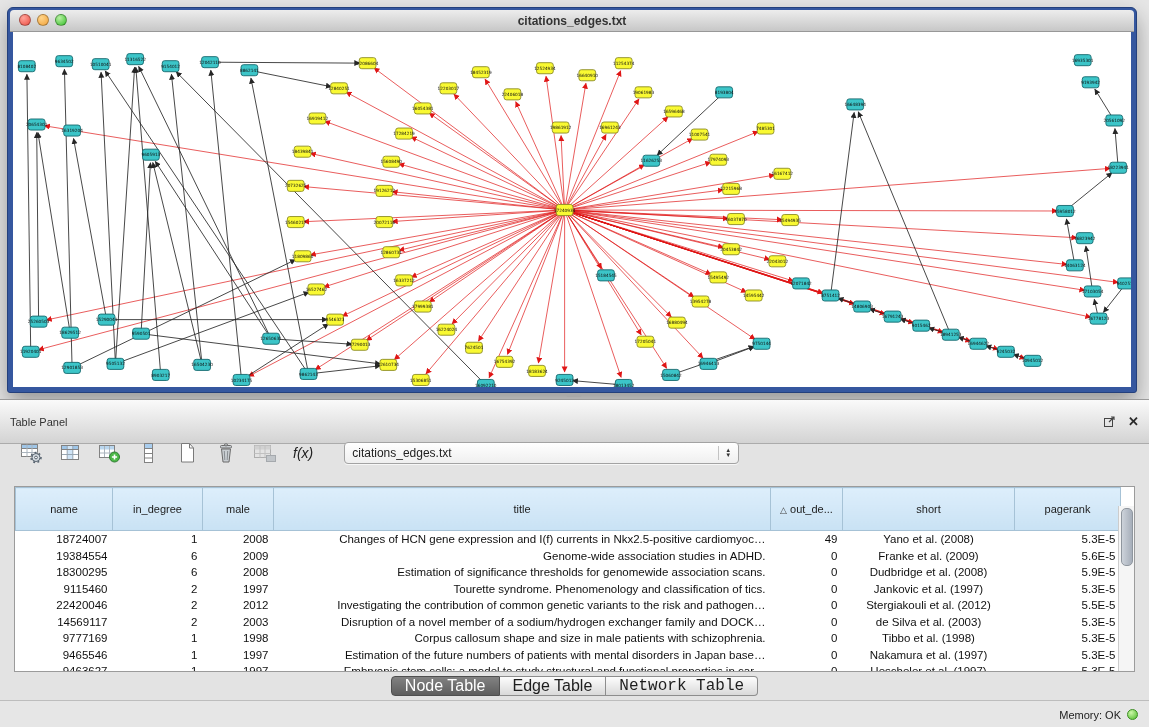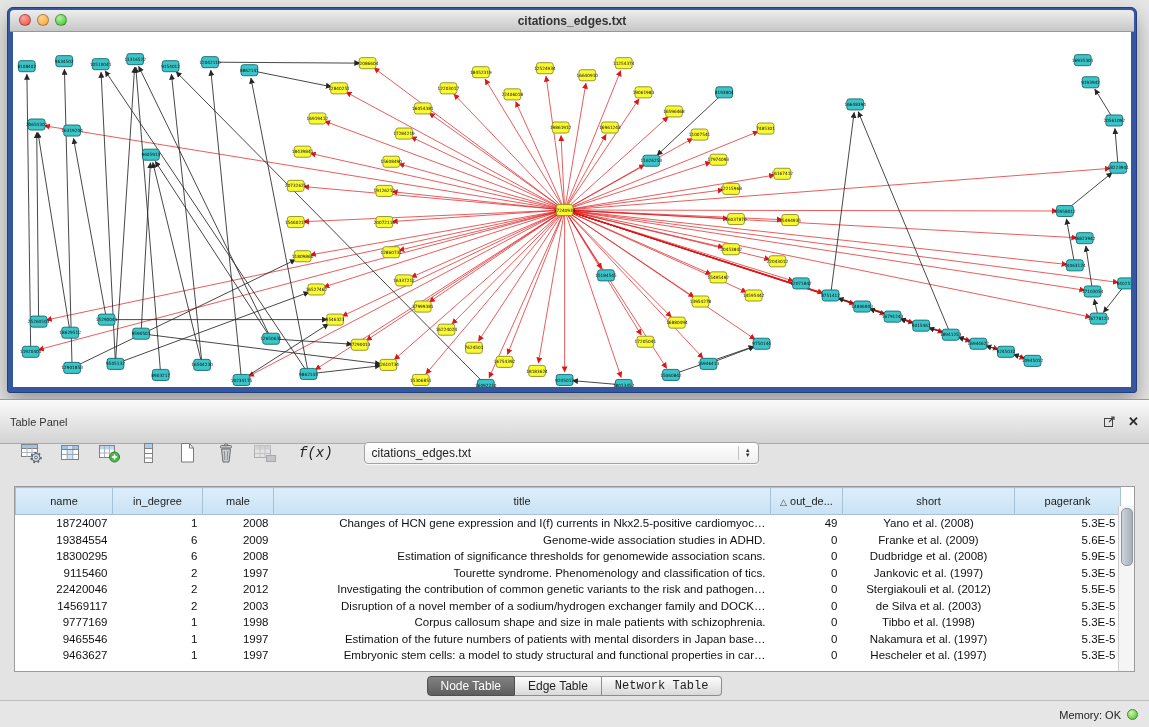--- a/index.html
+++ b/index.html
@@ -23,36 +23,36 @@
   
   .table-panel{position:absolute;left:0;top:399px;width:1149px;height:302px;background:#e3e3e3;border-top:1px solid #9a9a9a;border-bottom:1px solid #bdbdbd;box-sizing:border-box;}
   .panel-header{height:19px;background:linear-gradient(#fafafa,#d3d3d3);border-bottom:1px solid #ababab;display:flex;align-items:center;padding:12px 10px;}
   .panel-title{font-size:11px;color:#333;}
   .panel-header-icons{margin-left:auto;display:flex;gap:12px;align-items:center;}
   .close-btn{font-size:13px;font-weight:bold;color:#2a2a2a;cursor:default;line-height:13px;}
   .float-btn svg{display:block;}
 
   .toolbar{position:absolute;left:18px;top:38px;height:30px;display:flex;align-items:center;gap:13px;}
   .tool-icon{width:26px;height:24px;display:flex;align-items:center;justify-content:center;}
-  .fx{font-family:Liberation Mono, monospace;font-style:italic;font-size:14px;color:#222;padding:0 2px;margin-left:6px;}
+  .fx{font-family:Liberation Sans, sans-serif;font-style:italic;font-size:14px;color:#222;padding:0 2px;}
   .combo{width:395px;height:22px;box-sizing:border-box;background:linear-gradient(#ffffff,#efefef);border:1px solid #a3a3a3;border-radius:4px;display:flex;align-items:center;padding:0 7px;font-size:12px;color:#222;margin-left:16px;box-shadow:0 1px 0 rgba(255,255,255,.7);}
   .combo .arrows{margin-left:auto;display:flex;flex-direction:column;align-items:center;font-size:6px;line-height:5px;color:#333;border-left:1px solid #c3c3c3;padding-left:6px;height:14px;justify-content:center;}
 
   .table-wrap{position:absolute;left:14px;top:86px;width:1121px;height:186px;background:#fff;border:1px solid #9b9b9b;box-sizing:border-box;overflow:hidden;}
   table{border-collapse:collapse;table-layout:fixed;width:1105px;font-size:11.5px;}
-  th{height:18px;background:linear-gradient(#ddeefb,#c9e2f4);border:1px solid #a6c2d6;font-weight:normal;font-size:11px;color:#1c1c1c;padding:4px 3px;white-space:nowrap;overflow:hidden;}
+  th{height:18px;background:linear-gradient(#ddeefb,#c9e2f4);border:1px solid #a6c2d6;font-weight:normal;font-size:11px;color:#1c1c1c;padding:12px 3px;white-space:nowrap;overflow:hidden;}
   .sort-glyph{font-size:9px;color:#444;}
   td{padding:1px 5px;line-height:14.5px;white-space:nowrap;overflow:hidden;text-overflow:ellipsis;color:#101010;}
   td.al-center{text-align:center;}
   td.al-left{text-align:right;}
   .scrollbar{position:absolute;right:0;top:19px;bottom:0;width:15px;background:#f5f5f5;border-left:1px solid #cccccc;}
   .thumb{position:absolute;left:2px;top:2px;width:10px;height:56px;border-radius:5px;background:linear-gradient(90deg,#cdd3da,#a6aeba);border:1px solid #8f969e;}
 
   .tabs{position:absolute;left:0;right:0;top:276px;display:flex;justify-content:center;}
-  .tab{height:20px;box-sizing:border-box;padding:0 13px;font-size:12px;display:flex;align-items:center;border:1px solid #8d8d8d;border-left:none;background:linear-gradient(#fdfdfd,#d9d9d9);color:#1e1e1e;cursor:default;}
+  .tab{height:20px;box-sizing:border-box;padding:0 13px;font-size:16px;display:flex;align-items:center;border:1px solid #8d8d8d;border-left:none;background:linear-gradient(#fdfdfd,#d9d9d9);color:#1e1e1e;cursor:default;}
   .tab:first-child{border-left:1px solid #8d8d8d;border-radius:4px 0 0 4px;}
   .tab:last-child{border-radius:0 4px 4px 0;font-family:Liberation Mono, monospace;}
   .tab.active{background:linear-gradient(#828282,#5e5e5e);color:#fff;border-color:#4f4f4f;}
 
   .status{position:absolute;right:11px;bottom:6px;display:flex;align-items:flex-start;gap:6px;font-size:11px;color:#222;}
   .mem-dot{width:11px;height:11px;border-radius:50%;background:radial-gradient(circle at 35% 30%,#cdf7a9,#4cba28);border:1px solid #3a8d20;box-sizing:border-box;}
 </style>
 </head>
 <body>
 

